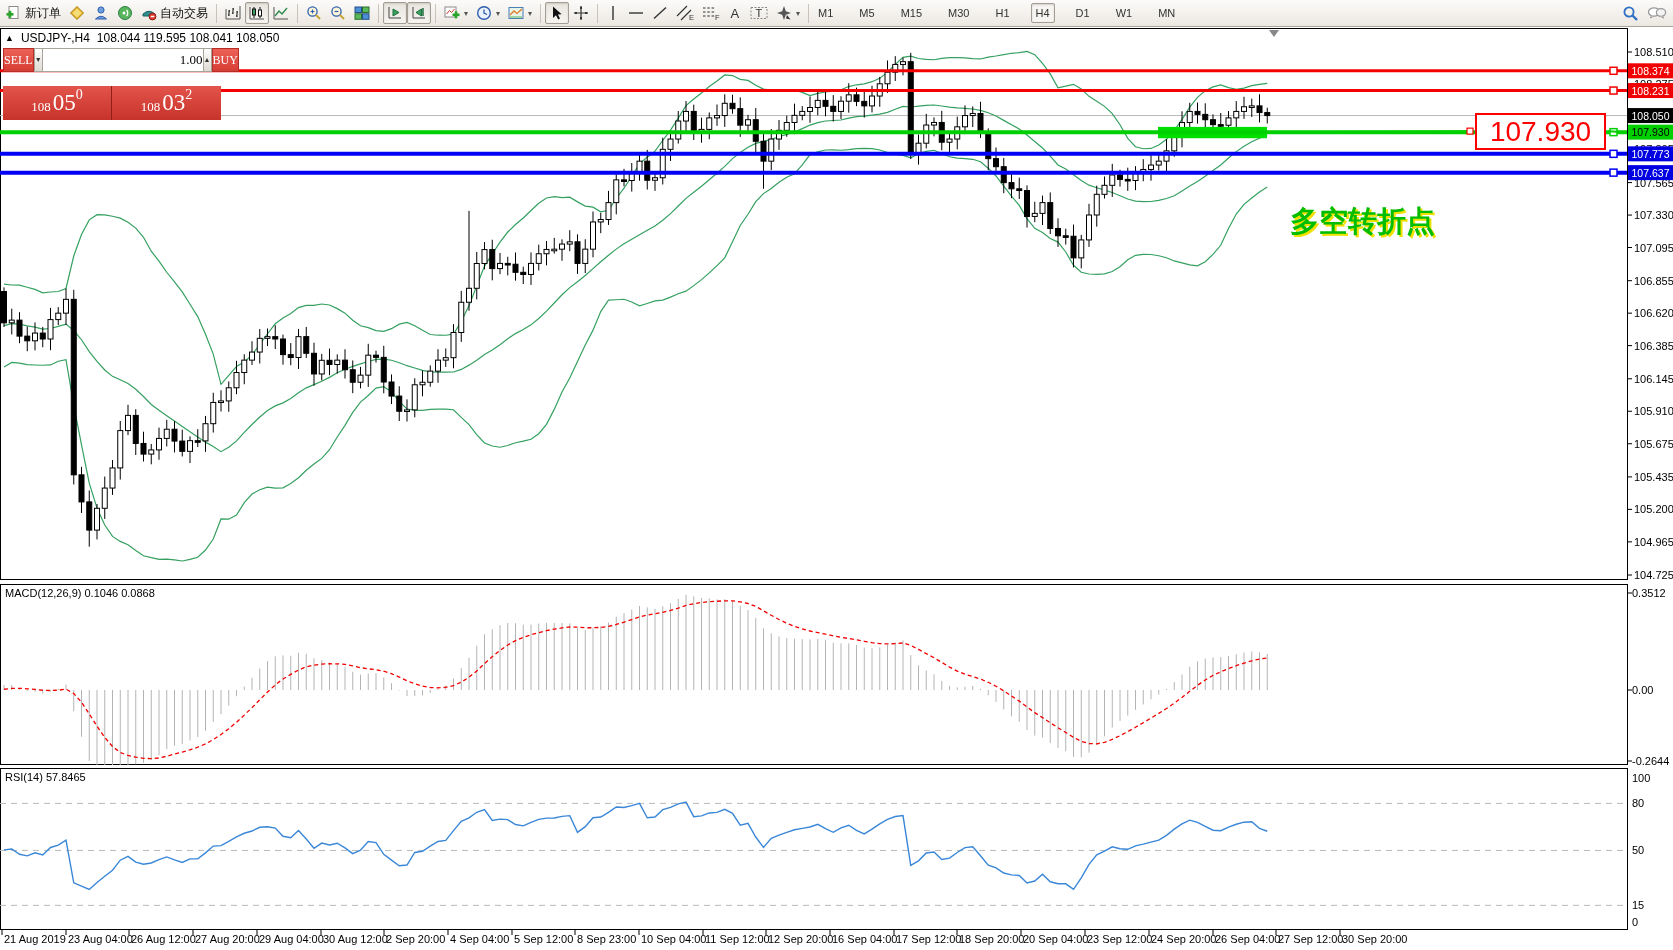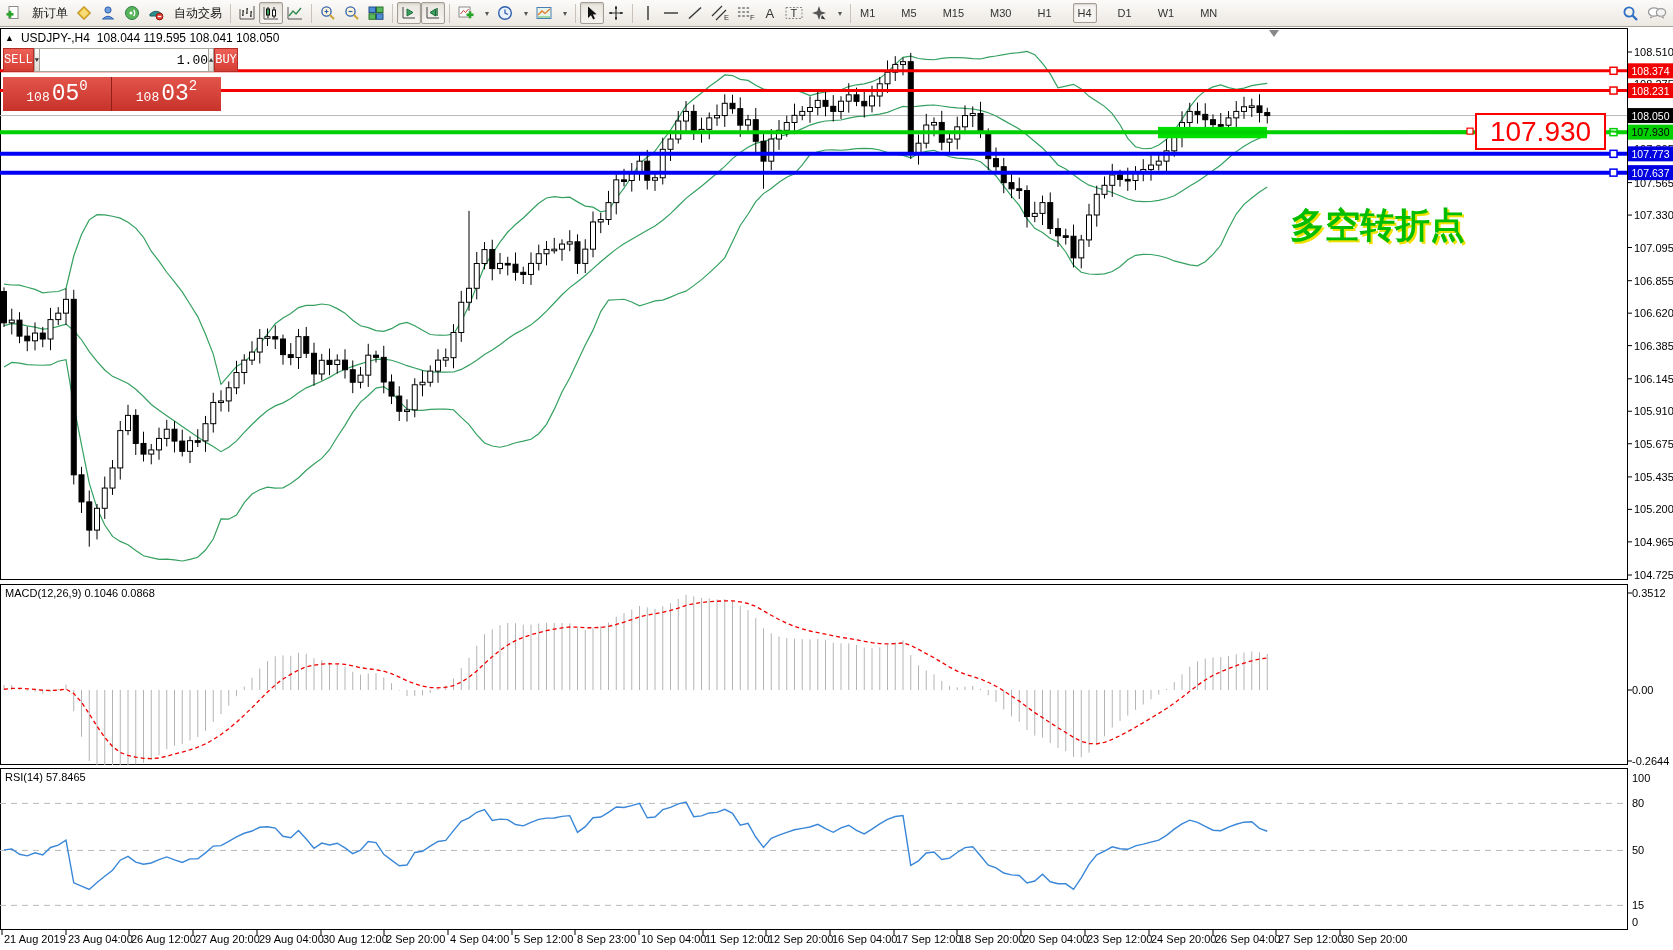--- a/index.html
+++ b/index.html
@@ -3,58 +3,58 @@
 <meta charset="utf-8">
 <style>
   *{box-sizing:border-box;margin:0;padding:0}
   html,body{width:1673px;height:950px;overflow:hidden}
   body{font-family:"Liberation Sans","DejaVu Sans",sans-serif;background:#fff;-webkit-font-smoothing:antialiased}
   .window{position:relative;width:1673px;height:950px;background:#fff}
 
   
   .toolbar{height:27px;display:flex;align-items:center;padding:0 2px;
     background:linear-gradient(#fcfbfa,#ece8e1);border-bottom:1px solid #a9a399;white-space:nowrap}
-  .tb{height:22px;min-width:22px;padding:0 3px;display:flex;align-items:center;justify-content:center;gap:10px;
+  .tb{height:22px;min-width:22px;padding:0 3px;display:flex;align-items:center;justify-content:center;gap:3px;
     border:1px solid transparent;border-radius:2px;font-size:12px;color:#222;flex:none}
   .tb.pressed{background:linear-gradient(#e9e5df,#f6f4f0);border:1px solid #a39d93;box-shadow:inset 0 1px 2px rgba(0,0,0,.12)}
   .tb-label{font-size:12px;color:#111}
   .sep{width:1px;height:19px;background:#c9c3ba;margin:0 4px;flex:none}
   .caret{font-size:8px;color:#555;margin-left:1px}
   .tf{height:20px;min-width:24px;padding:0 4px;display:flex;align-items:center;justify-content:center;
     font-size:11px;color:#333;border:1px solid transparent;border-radius:2px;flex:none}
   .tf.active{background:#f7f5f2;border:1px solid #a39d93;box-shadow:inset 0 1px 2px rgba(0,0,0,.15)}
   .tb-spacer{flex:1}
   .tb svg{display:block}
 
   
   .chart-area{position:relative;width:1673px;height:923px;background:#fff}
   #chart-svg{position:absolute;left:0;top:0;width:1673px;height:923px}
   .chart-title{position:absolute;left:5px;top:4px;font-size:12px;color:#000;display:flex;gap:7px;align-items:center}
   .chart-title .tri{font-size:9px}
 
   
-  .ocp{position:absolute;left:3px;top:21px;width:218px;font-family:Liberation Mono, monospace}
+  .ocp{position:absolute;left:3px;top:21px;width:218px;font-family:Liberation Serif, serif}
   .ocp-row1{display:flex;height:24px;align-items:stretch}
   .btn-sell,.btn-buy{width:54px;display:flex;align-items:center;justify-content:center;color:#fff;
     font-size:12px;background:linear-gradient(#ec6157,#d63d34);border:1px solid #b52d26}
   .spin{width:16px;display:flex;align-items:center;justify-content:center;font-size:7px;color:#333;
     background:linear-gradient(#fdfdfc,#dedad3);border:1px solid #a9a49b}
   .vol{flex:1;height:24px;border:1px solid #a9a49b;border-left:none;border-right:none;
     text-align:right;font-size:13px;color:#000;outline:none;font-family:inherit}
-  .ocp-row2{display:flex;height:34px;margin-top:5px;background:linear-gradient(#e3544b,#c7332b);color:#fff}
+  .ocp-row2{display:flex;height:34px;margin-top:14px;background:linear-gradient(#e3544b,#c7332b);color:#fff}
   .price-cell{width:50%;display:flex;align-items:flex-end;justify-content:center;padding-bottom:2px}
   .price-cell.left{border-right:1px solid #8d201b}
   .p-small{font-size:13px;line-height:22px;margin-right:2px}
   .p-big{font-size:23px;line-height:30px;font-weight:400}
   .p-sup{font-size:14px;line-height:14px;align-self:flex-start;margin-top:2px}
 
   
   .callout{position:absolute;left:1475px;top:86px;width:131px;height:37px;border:2px solid #ff0000;background:#fff;
     display:flex;align-items:center;justify-content:center;font-size:28px;color:#ff0000;letter-spacing:0}
-  .cn-note{position:absolute;left:1290px;top:175px;font-size:35px;font-weight:bold;color:#00bd00;
+  .cn-note{position:absolute;left:1290px;top:175px;font-size:29px;font-weight:bold;color:#00bd00;
     text-shadow:2px 2px 0 #f0e000;font-family:"Liberation Sans","DejaVu Sans",sans-serif}
 </style>
 </head>
 <body>
 
 <div class="window">
 
   <div class="toolbar">
 
     <div class="tb">

